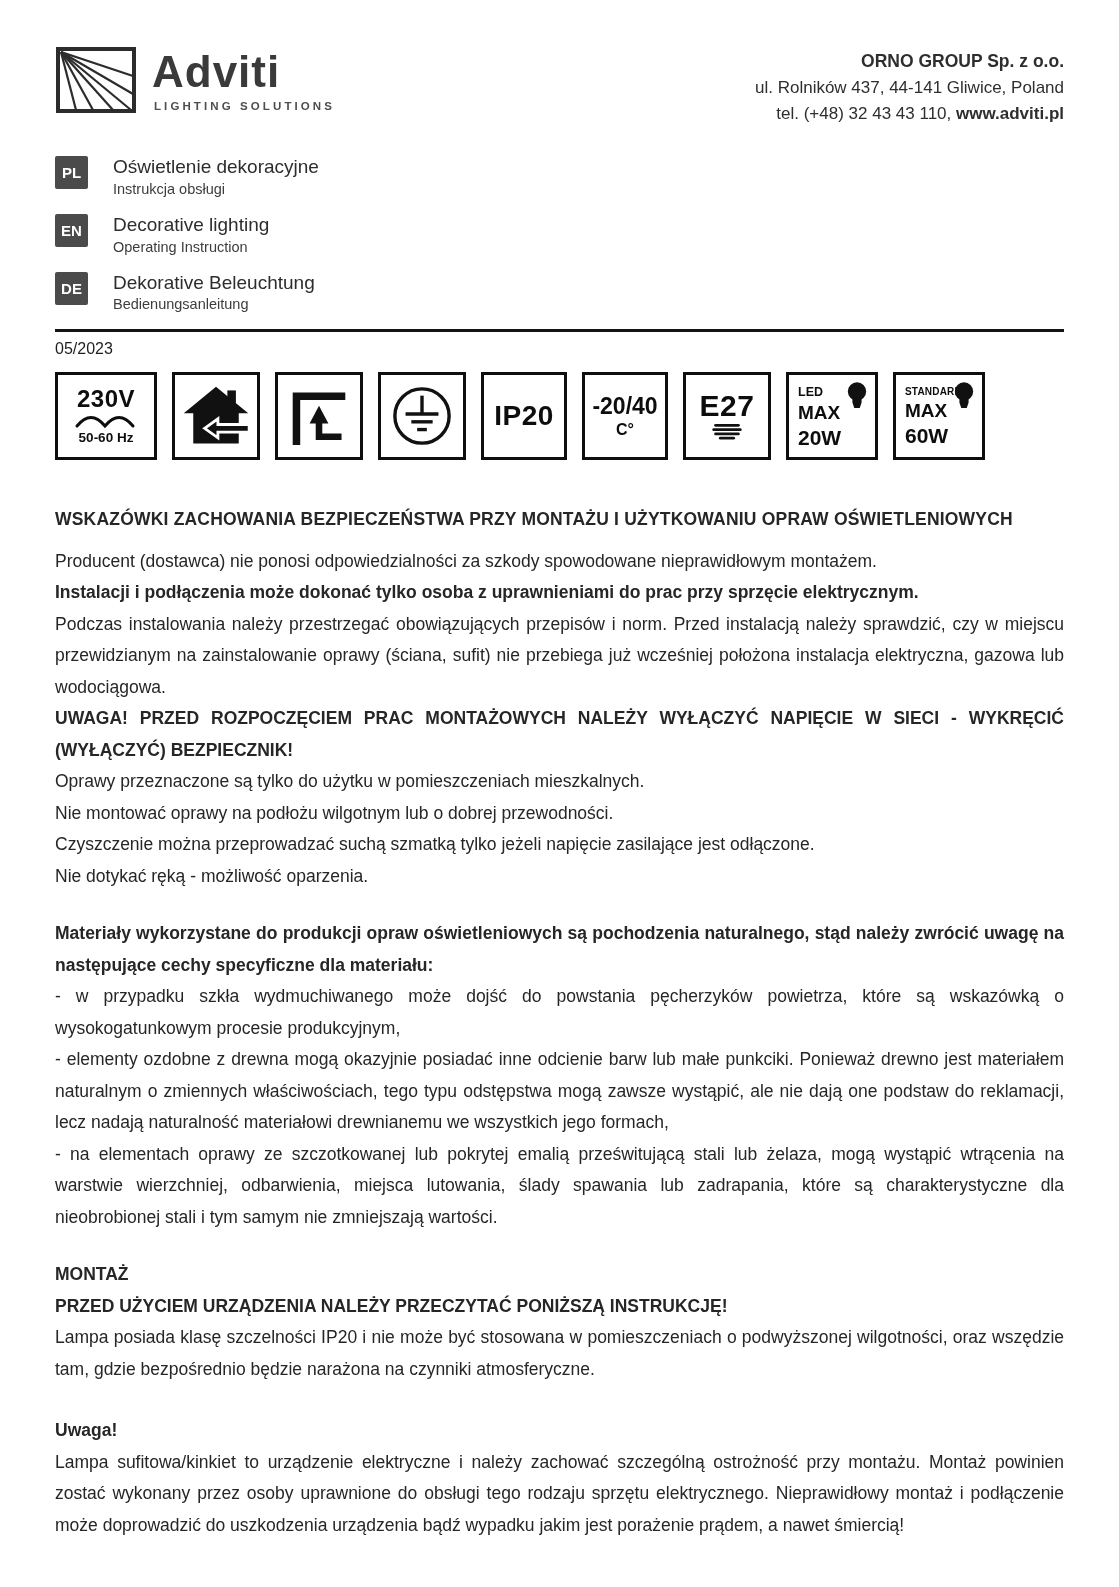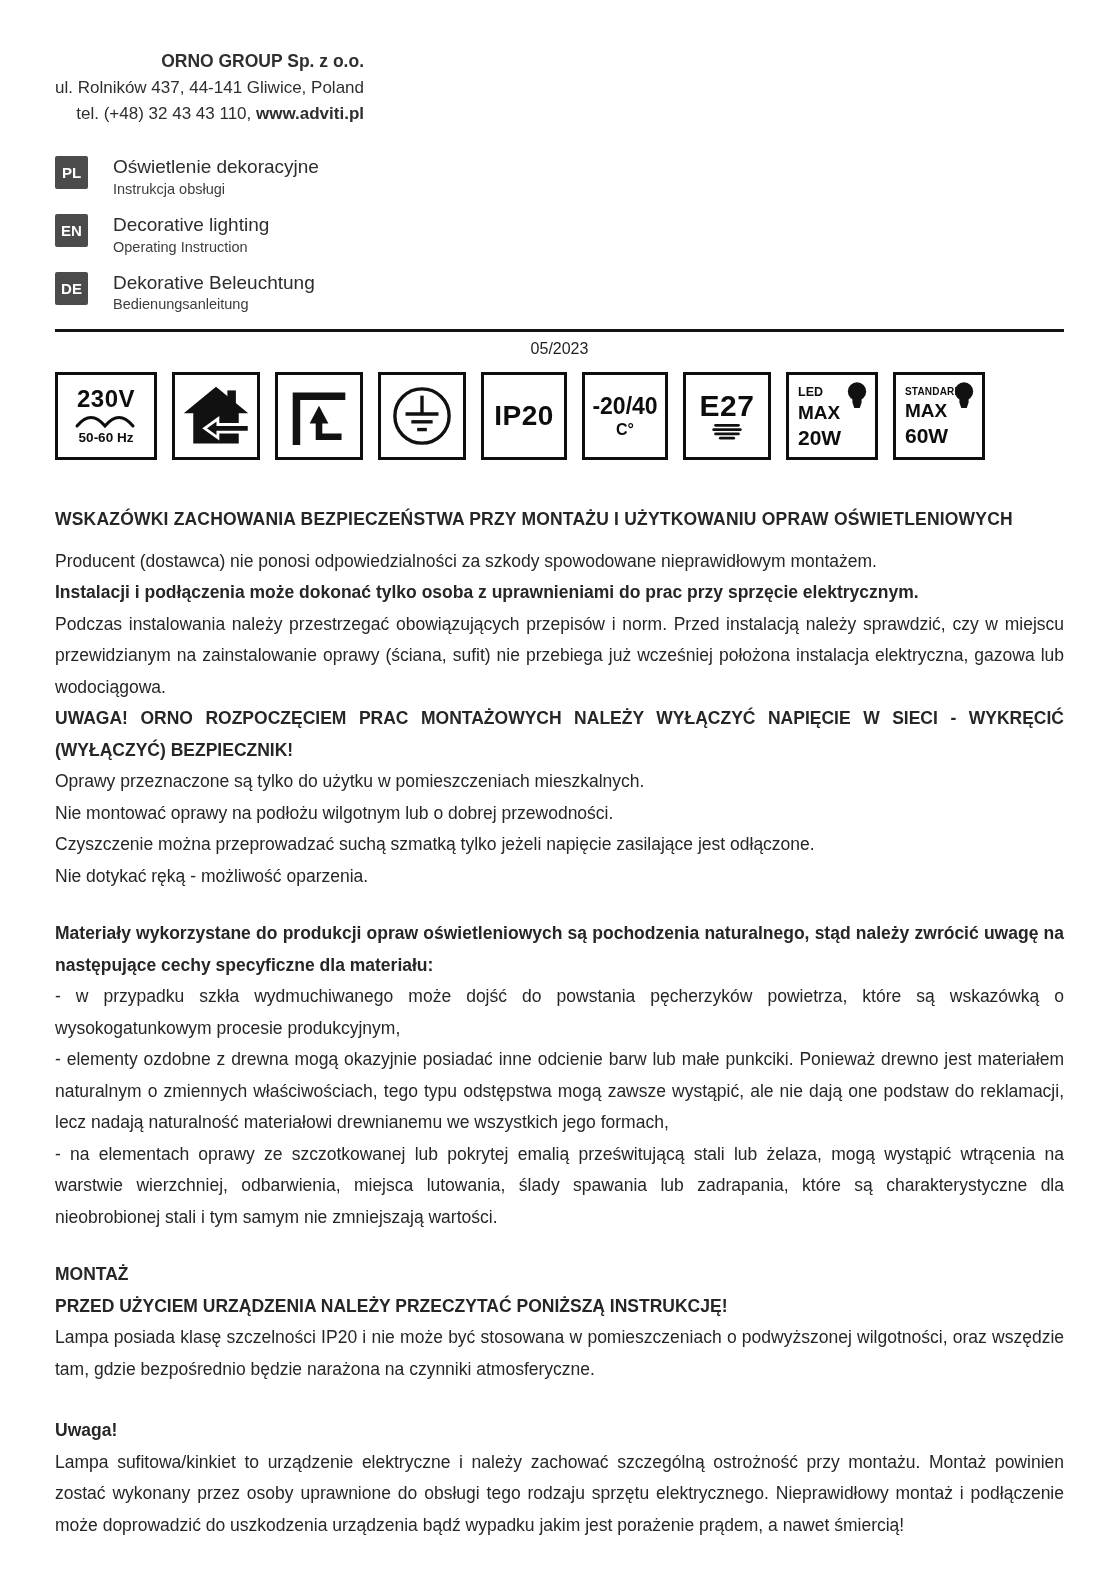--- a/index.html
+++ b/index.html
@@ -19,21 +19,21 @@
 
   
   .languages { margin-top:28px; }
   .lang-row { display:flex; align-items:flex-start; gap:25px; margin-bottom:17px; }
   .lang-badge { width:33px; height:33px; background:#4b4b4b; color:#ffffff; font-size:15px; font-weight:700;
                 display:flex; align-items:center; justify-content:center; border-radius:2px; flex:0 0 auto; }
   .lang-title { font-size:19px; color:#2d2d2d; line-height:1.15; }
   .lang-sub { font-size:14.5px; color:#3d3d3d; margin-top:3px; }
 
   .rule { border:none; border-top:3px solid #141414; margin-top:8px; }
-  .date { text-align:center; font-size:16px; color:#1f1f1f; margin-top:8px; }
+  .date { text-align:left; font-size:16px; color:#1f1f1f; margin-top:8px; }
 
   
   .icons-row { display:flex; gap:15px; margin-top:14px; align-items:stretch; }
   .icon-box { border:3px solid #0e0e0e; height:88px; display:flex; flex-direction:column;
               align-items:center; justify-content:center; gap:2px; background:#fff; }
   .box-voltage { width:102px; }
   .box-pictogram { width:88px; }
   .box-ip { width:86px; }
   .box-temp { width:86px; }
   .box-socket { width:88px; }
@@ -60,20 +60,37 @@
   .gap { margin-top:26px; }
   .gap-lg { margin-top:30px; }
   svg { display:block; }
 </style>
 </head>
 <body>
 
 <div class="page">
 
   <header class="header">
+    <div class="logo">
+      <svg width="82" height="68" viewBox="0 0 82 68">
+        <rect x="3" y="3" width="76" height="62" fill="none" stroke="#2c2c2c" stroke-width="4"></rect>
+        <g stroke="#2c2c2c" stroke-width="2.2">
+          <line x1="6" y1="6" x2="78" y2="30"></line>
+          <line x1="6" y1="6" x2="78" y2="48"></line>
+          <line x1="6" y1="6" x2="76" y2="64"></line>
+          <line x1="6" y1="6" x2="58" y2="64"></line>
+          <line x1="6" y1="6" x2="38" y2="64"></line>
+          <line x1="6" y1="6" x2="21" y2="64"></line>
+        </g>
+      </svg>
+      <div class="logo-text">
+        <div class="brand">Adviti</div>
+        <div class="tagline">LIGHTING SOLUTIONS</div>
+      </div>
+    </div>
     <div class="company">
       <div class="company-name">ORNO GROUP Sp. z o.o.</div>
       <div>ul. Rolników 437, 44-141 Gliwice, Poland</div>
       <div><span>tel. (+48) 32 43 43 110, </span><span class="bold">www.adviti.pl</span></div>
     </div>
   </header>
 
   <section class="languages">
     <div class="lang-row">
       <div class="lang-badge">PL</div>
@@ -179,21 +196,21 @@
     </div>
 
   </section>
 
   <main class="content">
     <p class="doc-heading">WSKAZÓWKI ZACHOWANIA BEZPIECZEŃSTWA PRZY MONTAŻU I UŻYTKOWANIU OPRAW OŚWIETLENIOWYCH</p>
 
     <p>Producent (dostawca) nie ponosi odpowiedzialności za szkody spowodowane nieprawidłowym montażem.</p>
     <p class="b">Instalacji i podłączenia może dokonać tylko osoba z uprawnieniami do prac przy sprzęcie elektrycznym.</p>
     <p class="j">Podczas instalowania należy przestrzegać obowiązujących przepisów i norm. Przed instalacją należy sprawdzić, czy w miejscu przewidzianym na zainstalowanie oprawy (ściana, sufit) nie przebiega już wcześniej położona instalacja elektryczna, gazowa lub wodociągowa.</p>
-    <p class="b j">UWAGA! ORNO ROZPOCZĘCIEM PRAC MONTAŻOWYCH NALEŻY WYŁĄCZYĆ NAPIĘCIE W SIECI - WYKRĘCIĆ (WYŁĄCZYĆ) BEZPIECZNIK!</p>
+    <p class="b j">UWAGA! PRZED ROZPOCZĘCIEM PRAC MONTAŻOWYCH NALEŻY WYŁĄCZYĆ NAPIĘCIE W SIECI - WYKRĘCIĆ (WYŁĄCZYĆ) BEZPIECZNIK!</p>
     <p>Oprawy przeznaczone są tylko do użytku w pomieszczeniach mieszkalnych.</p>
     <p>Nie montować oprawy na podłożu wilgotnym lub o dobrej przewodności.</p>
     <p>Czyszczenie można przeprowadzać suchą szmatką tylko jeżeli napięcie zasilające jest odłączone.</p>
     <p>Nie dotykać ręką - możliwość oparzenia.</p>
 
     <p class="b j gap">Materiały wykorzystane do produkcji opraw oświetleniowych są pochodzenia naturalnego, stąd należy zwrócić uwagę na następujące cechy specyficzne dla materiału:</p>
     <p class="j">- w przypadku szkła wydmuchiwanego może dojść do powstania pęcherzyków powietrza, które są wskazówką o wysokogatunkowym procesie produkcyjnym,</p>
     <p class="j">- elementy ozdobne z drewna mogą okazyjnie posiadać inne odcienie barw lub małe punkciki. Ponieważ drewno jest materiałem naturalnym o zmiennych właściwościach, tego typu odstępstwa mogą zawsze wystąpić, ale nie dają one podstaw do reklamacji, lecz nadają naturalność materiałowi drewnianemu we wszystkich jego formach,</p>
     <p class="j">- na elementach oprawy ze szczotkowanej lub pokrytej emalią prześwitującą stali lub żelaza, mogą wystąpić wtrącenia na warstwie wierzchniej, odbarwienia, miejsca lutowania, ślady spawania lub zadrapania, które są charakterystyczne dla nieobrobionej stali i tym samym nie zmniejszają wartości.</p>
 

